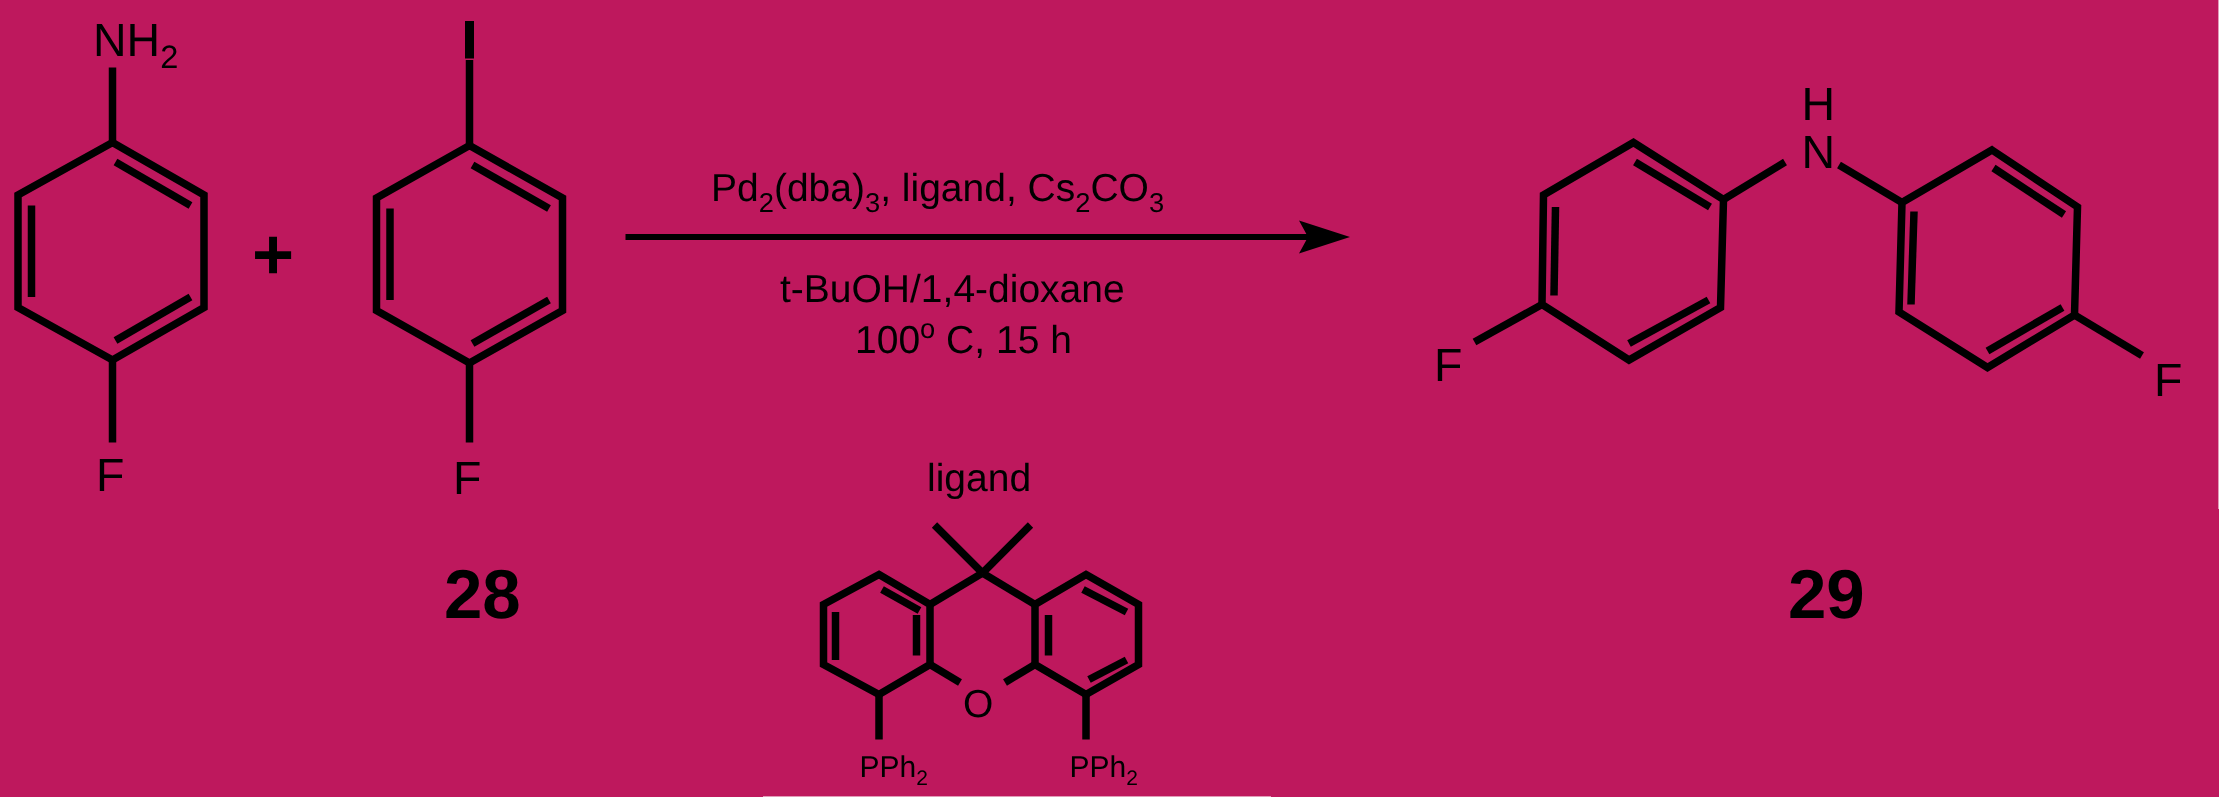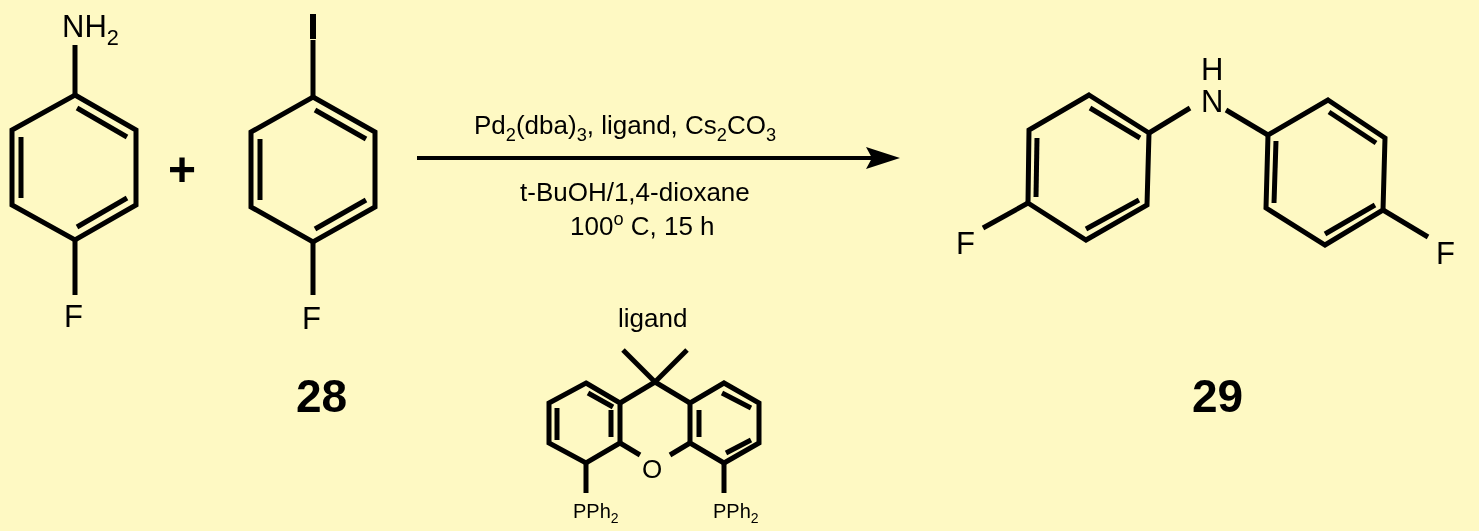--- a/index.html
+++ b/index.html
@@ -1,16 +1,16 @@
 <!DOCTYPE html>
 <html><head>
 <meta charset="utf-8">
 <style>
   html,body{margin:0;padding:0;background:#ffffff;}
-  #canvas{position:relative;width:1479px;height:531px;overflow:hidden;background:#fef9c3;}
+  #canvas{position:relative;width:1479px;height:531px;overflow:hidden;background:#be185d;}
   svg{position:absolute;left:0;top:0;}
   .bond{stroke:#000;stroke-width:5;fill:none;stroke-linecap:butt;stroke-linejoin:miter;}
   .lbl{font-family:"Liberation Sans",sans-serif;fill:#000;}
   .atom{font-size:31px;}
   .cond{font-size:26px;}
   .num{font-size:46px;font-weight:bold;}
   .small{font-size:20px;}
   .sub{font-size:70%;}
 </style>
 </head>

